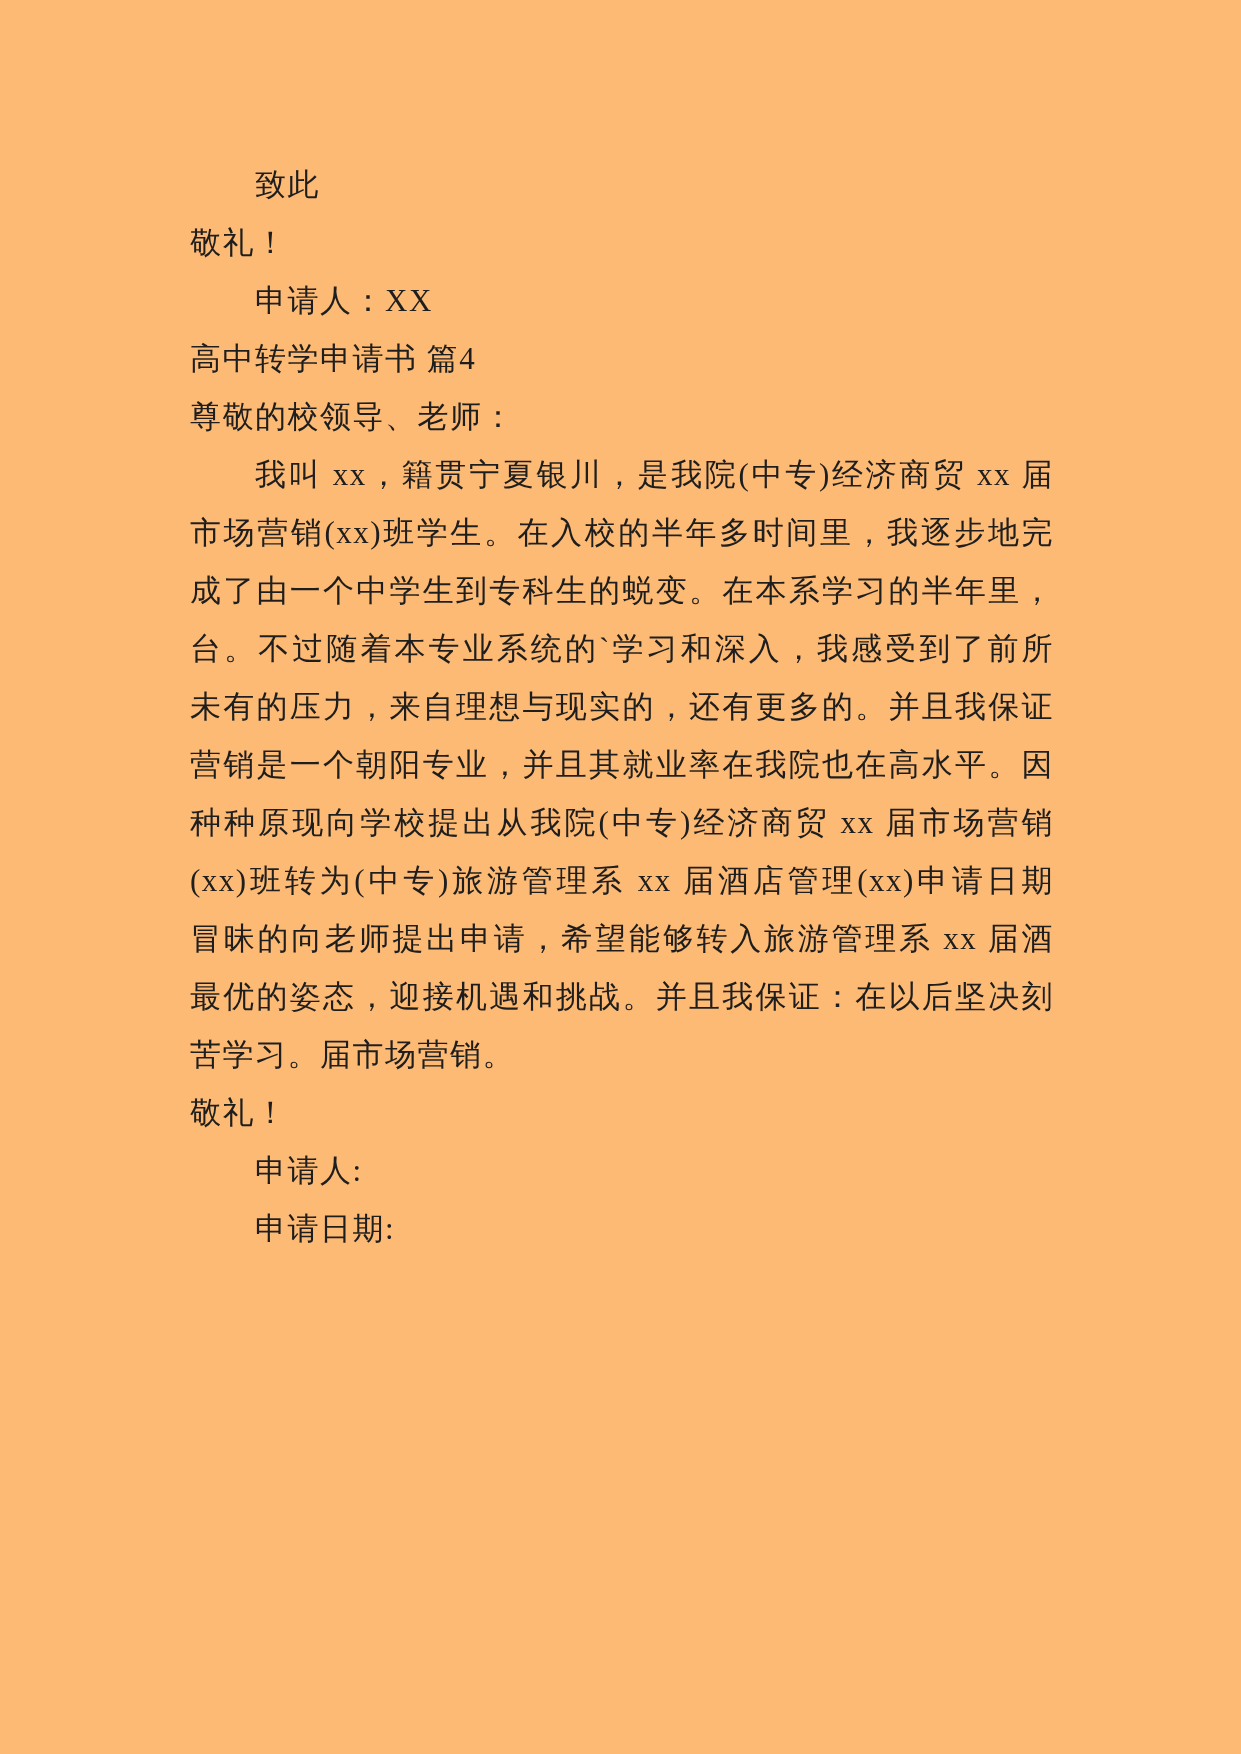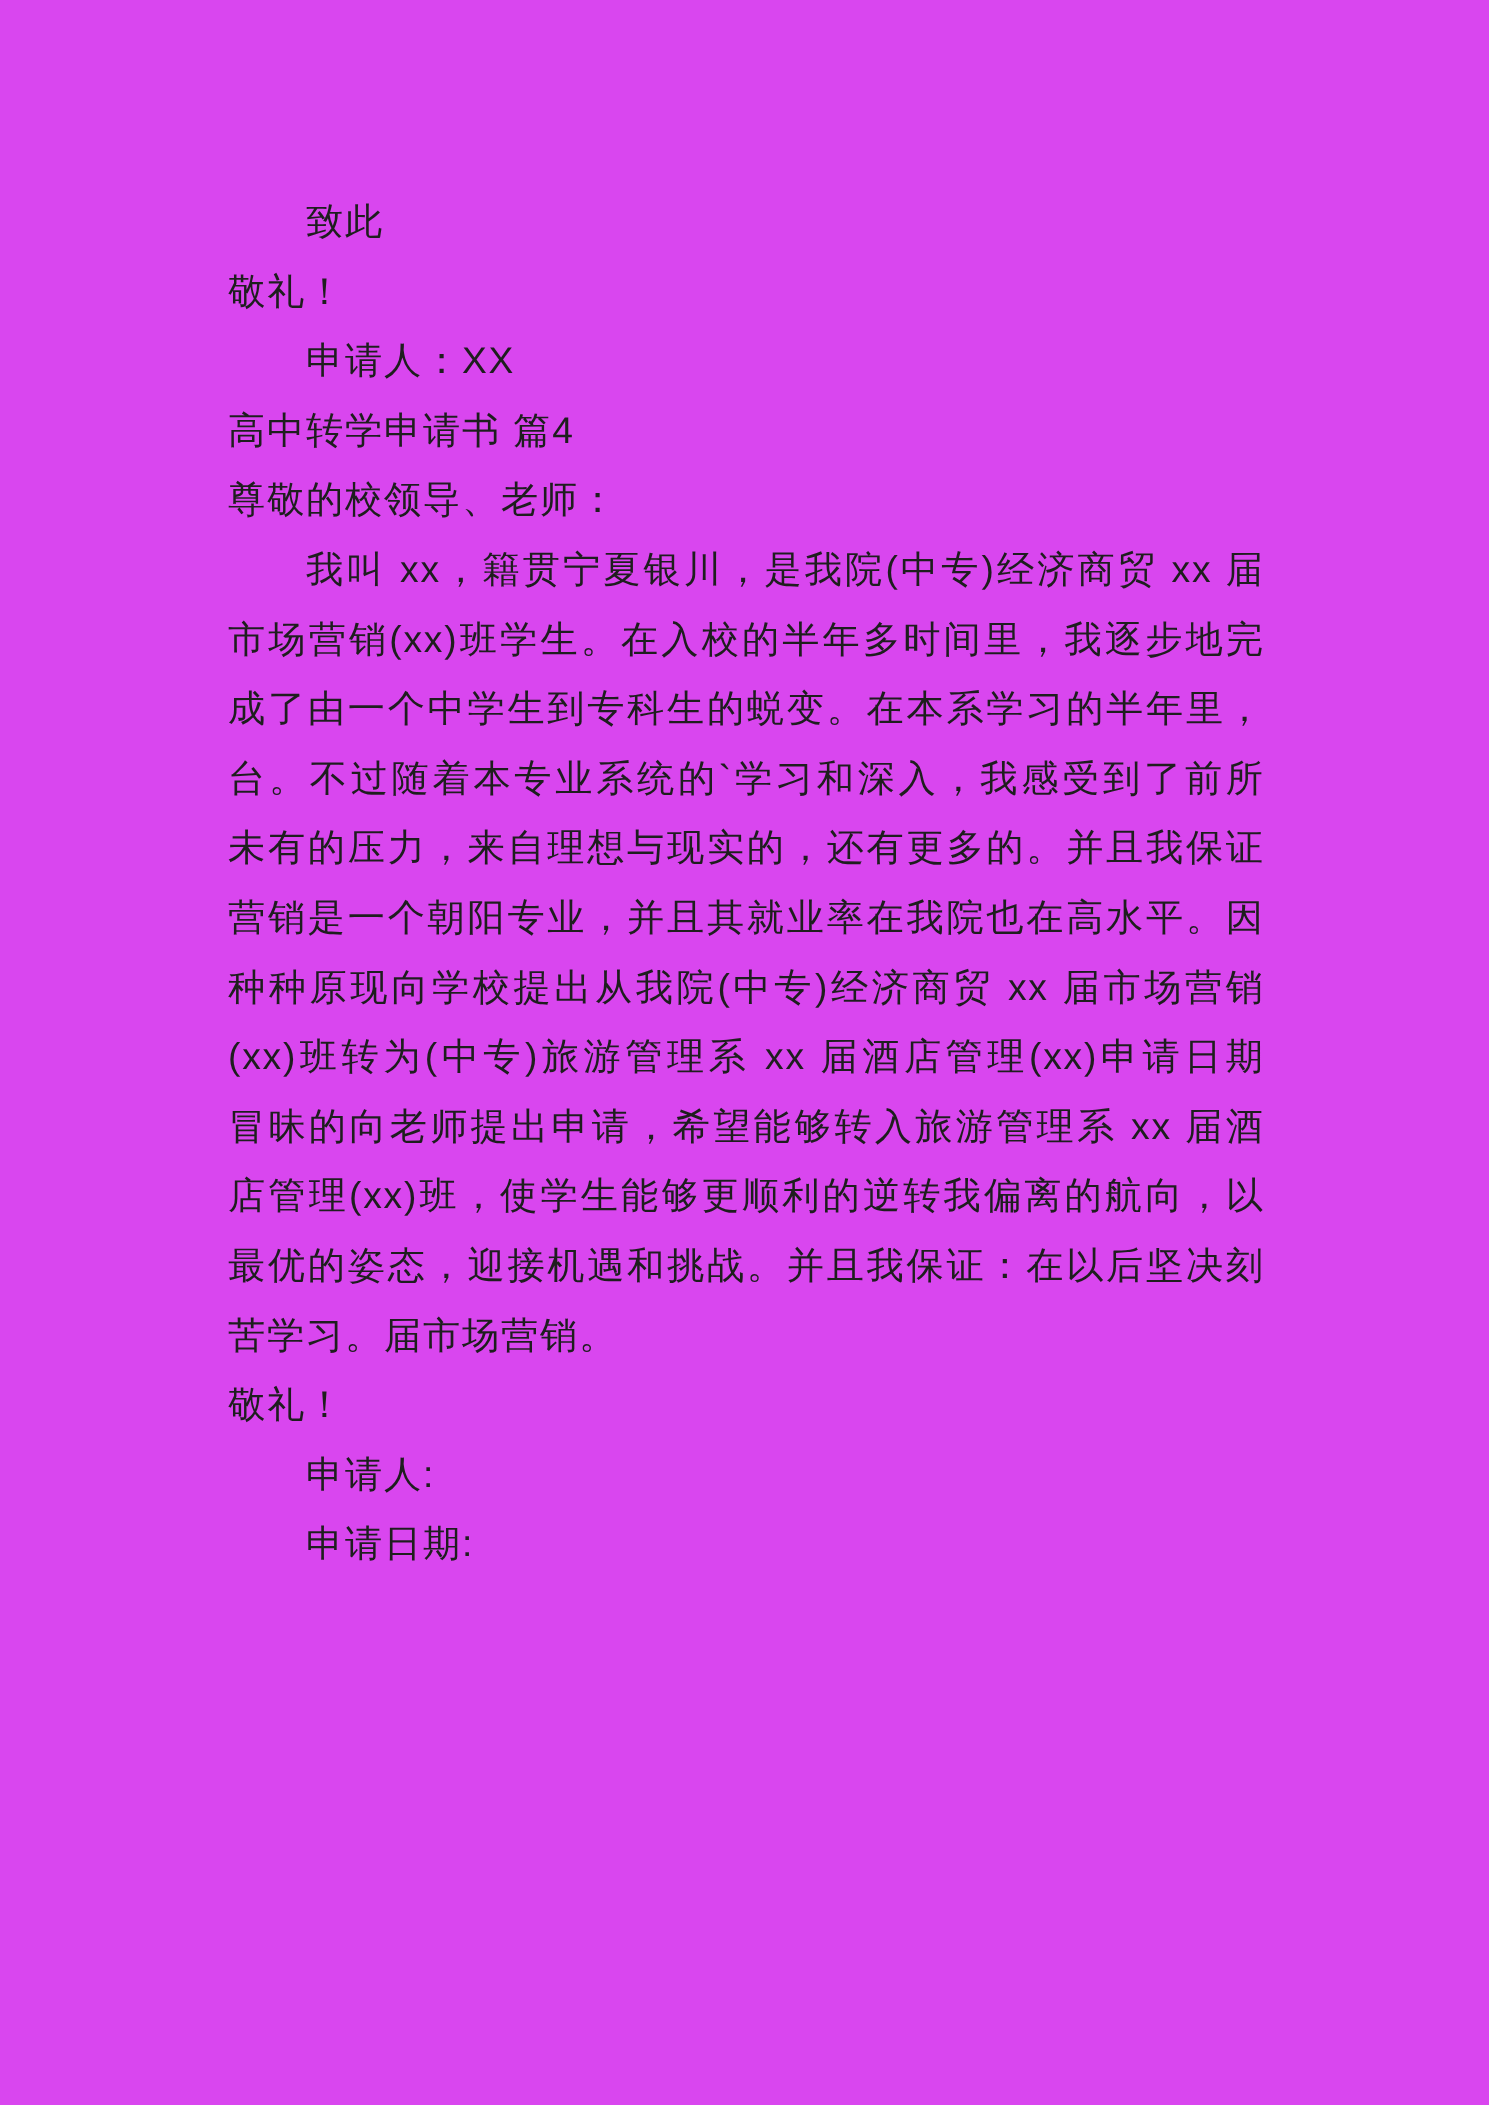--- a/index.html
+++ b/index.html
@@ -4,23 +4,23 @@
 <style>
   html, body {
     margin: 0;
     padding: 0;
     background: #ffffff;
   }
   .page {
     position: relative;
     width: 1241px;
     height: 1754px;
-    background: #d946ef;
+    background: #fdba74;
     overflow: hidden;
-    font-family: Liberation Sans, sans-serif;
+    font-family: Liberation Serif, serif;
     color: #1e1e1e;
   }
   .text-block {
     position: absolute;
     left: 190px;
     top: 156px;
     width: 864px;
   }
   .line {
     height: 58px;
@@ -55,20 +55,19 @@
       <div class="line">尊敬的校领导、老师：</div>
       <div class="line indent fill">我叫 xx，籍贯宁夏银川，是我院(中专)经济商贸 xx 届</div>
       <div class="line fill">市场营销(xx)班学生。在入校的半年多时间里，我逐步地完</div>
       <div class="line fill">成了由一个中学生到专科生的蜕变。在本系学习的半年里，</div>
       <div class="line fill">台。不过随着本专业系统的`学习和深入，我感受到了前所</div>
       <div class="line fill">未有的压力，来自理想与现实的，还有更多的。并且我保证</div>
       <div class="line fill">营销是一个朝阳专业，并且其就业率在我院也在高水平。因</div>
       <div class="line fill">种种原现向学校提出从我院(中专)经济商贸 xx 届市场营销</div>
       <div class="line fill">(xx)班转为(中专)旅游管理系 xx 届酒店管理(xx)申请日期</div>
       <div class="line fill">冒昧的向老师提出申请，希望能够转入旅游管理系 xx 届酒</div>
-      <div class="line fill">店管理(xx)班，使学生能够更顺利的逆转我偏离的航向，以</div>
       <div class="line fill">最优的姿态，迎接机遇和挑战。并且我保证：在以后坚决刻</div>
       <div class="line">苦学习。届市场营销。</div>
       <div class="line">敬礼！</div>
       <div class="line indent">申请人:</div>
       <div class="line indent">申请日期:</div>
     </div>
 </div>
 
 </body></html>

